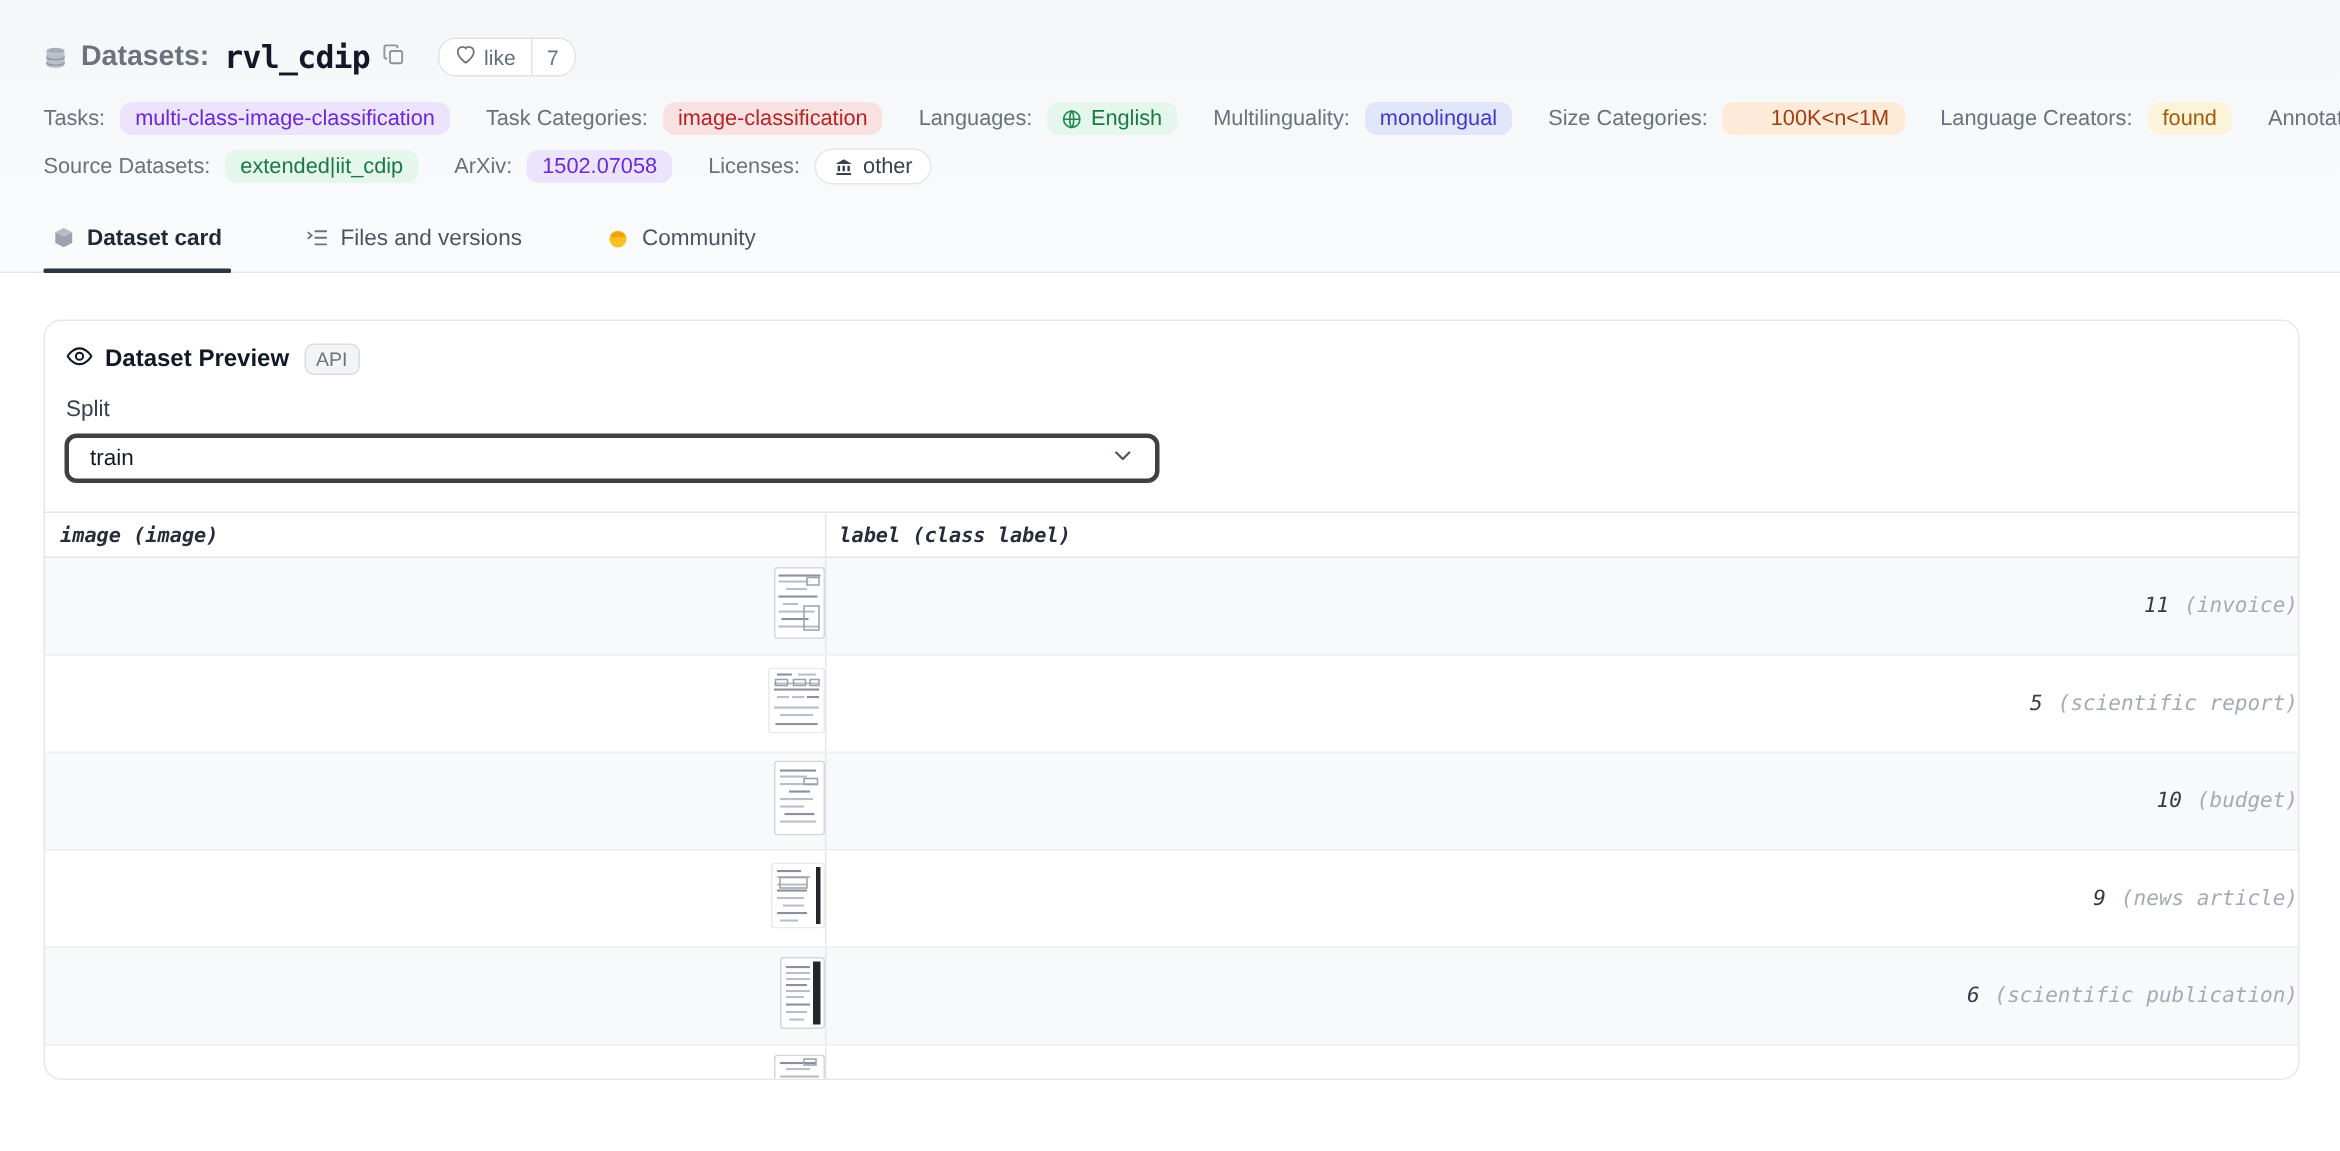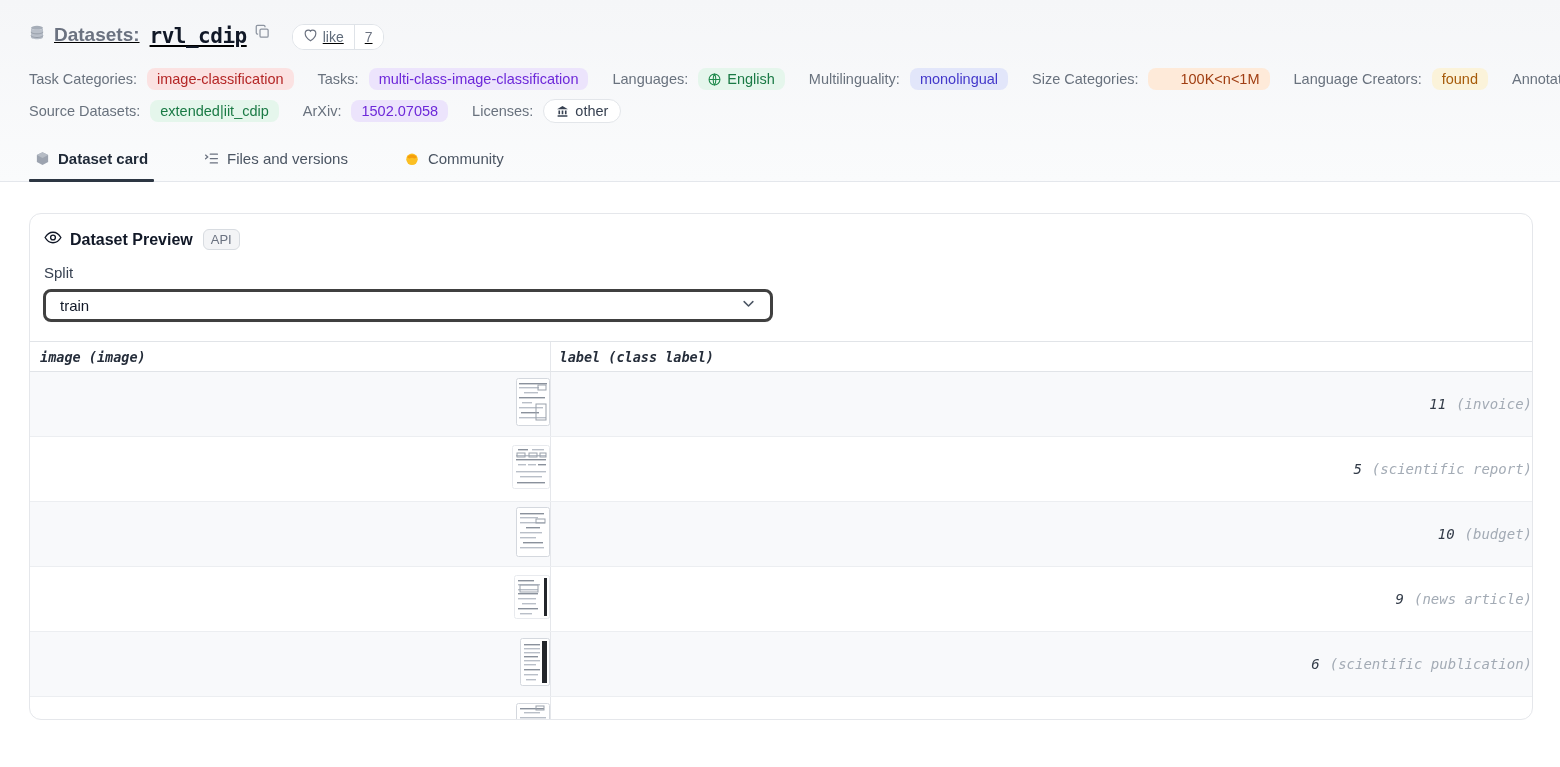--- a/index.html
+++ b/index.html
@@ -1,21 +1,21 @@
 <!DOCTYPE html>
 <html><head>
 <meta charset="utf-8">
 <style>
   * { margin:0; padding:0; box-sizing:border-box; }
   html,body { width:1560px; height:767px; background:#fff; font-family:"Liberation Sans", sans-serif; overflow:hidden; }
   .page { width:1560px; height:767px; }
 
   
   .header-band { background:linear-gradient(#f5f6f8,#fafbfc); padding-top:24px; }
-  .title-row { display:flex; margin-left:29px; height:28px;text-decoration:underline; }
+  .title-row { display:flex; align-items:center; margin-left:29px; height:28px; }
   .title-row .db-ic { display:inline-flex; margin-right:9px; }
   .kicker { font-size:19px; font-weight:700; color:#6b7280; margin-right:10px; }
   .ds-title { font-family:"DejaVu Sans Mono", monospace; font-size:21px; font-weight:700; color:#111827; letter-spacing:-0.5px; }
   .copy-btn { background:none; border:none; margin-left:8px; cursor:pointer; display:inline-flex; }
   .like-widget { display:inline-flex; align-items:stretch; margin-left:22px; border:1px solid #dfe3e8; border-radius:12px; background:#fff; height:26px; overflow:hidden; }
   .like-btn { display:inline-flex; align-items:center; gap:5px; border:none; background:#fff; padding:0 10px; font-size:14px; color:#5f6b7a; cursor:pointer; }
   .like-count { display:inline-flex; align-items:center; border:none; border-left:1px solid #dfe3e8; background:#fff; padding:0 10px; font-size:14px; color:#6b7280; cursor:pointer; }
 
   .tag-row { display:flex; align-items:center; flex-wrap:nowrap; margin:0 29px; }
   .tag-row-1 { margin-top:16px; }
@@ -88,29 +88,29 @@
                 <path d="M12 20S3 14 3 7.5C3 4.5 5.5 2 8.5 2c1.8 0 3 .9 3.5 1.7C12.5 2.9 13.7 2 15.5 2 18.5 2 21 4.5 21 7.5 21 14 12 20 12 20z"></path>
               </svg>
           </span>
           <span>like</span>
         </button>
         <button class="like-count">7</button>
       </div>
     </div>
     <div class="tag-row tag-row-1">
         <div class="tag-group">
+          <span class="tag-label">Tasks:</span>
+          <span class="pill purple">
+            <span>multi-class-image-classification</span>
+          </span>
+        </div>
+        <div class="tag-group">
           <span class="tag-label">Task Categories:</span>
           <span class="pill red">
             <span>image-classification</span>
-          </span>
-        </div>
-        <div class="tag-group">
-          <span class="tag-label">Tasks:</span>
-          <span class="pill purple">
-            <span>multi-class-image-classification</span>
           </span>
         </div>
         <div class="tag-group">
           <span class="tag-label">Languages:</span>
           <span class="pill green">
             <span style="display: inline-flex;">
               <svg width="13" height="13" viewBox="0 0 24 24" fill="none" stroke="#1f8a4c" stroke-width="2">
                 <circle cx="12" cy="12" r="10"></circle>
                 <path d="M2 12h20M12 2c3.2 3.5 3.2 16.5 0 20-3.2-3.5-3.2-16.5 0-20z"></path>
               </svg>

